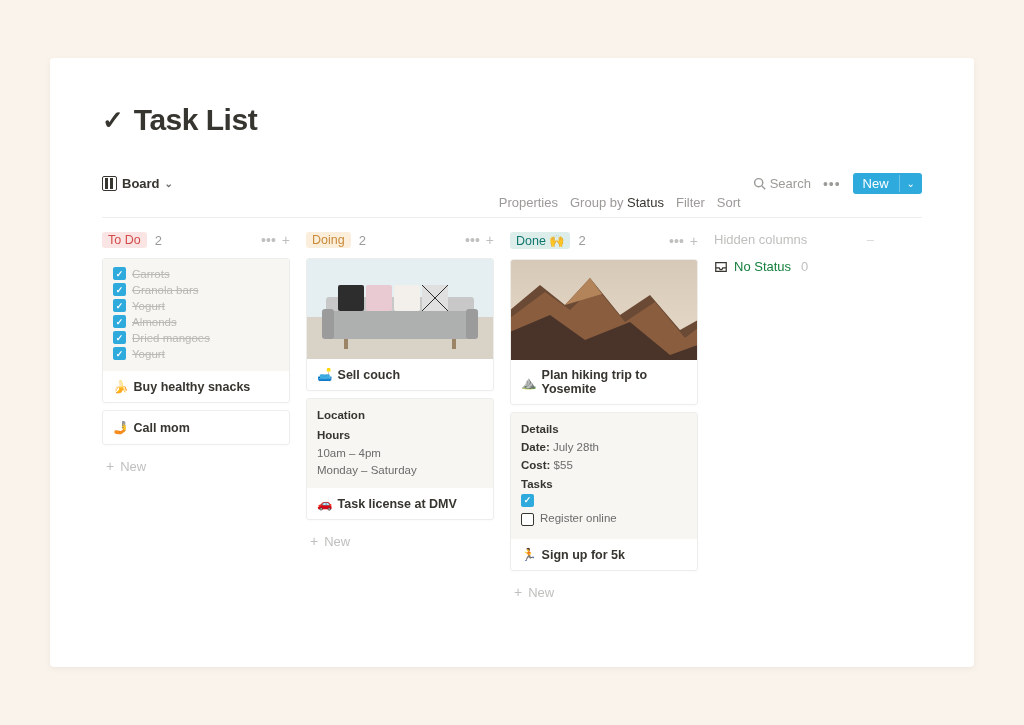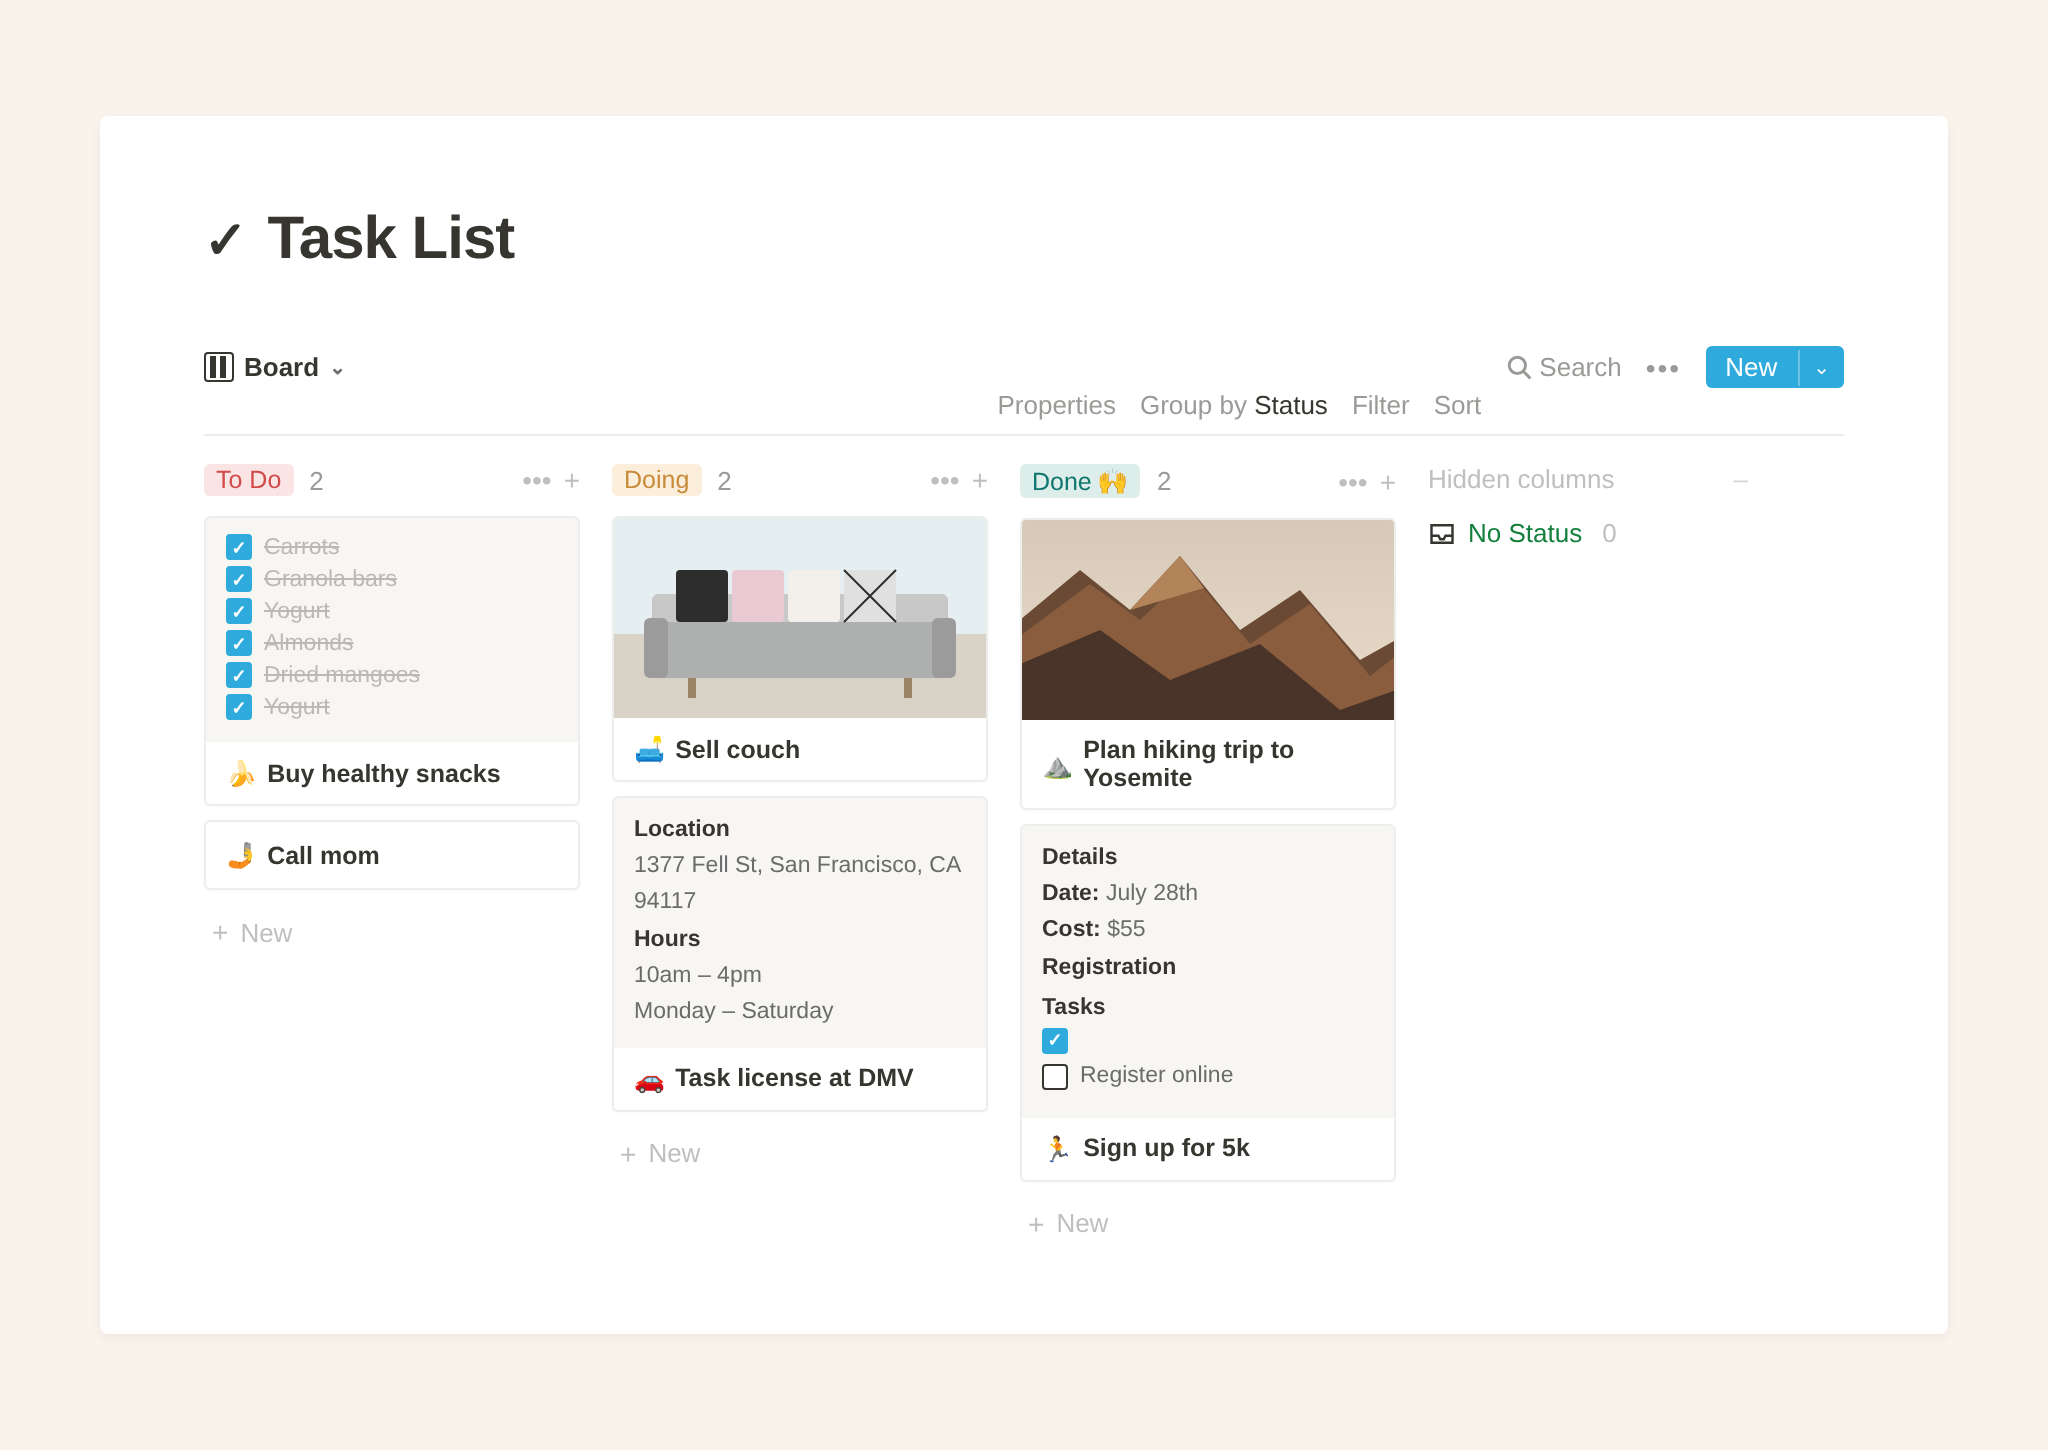--- a/index.html
+++ b/index.html
@@ -317,21 +317,20 @@
           </svg>
         </div>
         <div class="card-title">
           <span>🛋️</span>
           <span>Sell couch</span>
         </div>
       </div>
       <div class="card">
         <div class="card-detail">
           <div class="section-label first">Location</div>
-          <div>1377 Fell St, San Francisco, CA 94117</div>
           <div class="section-label">Hours</div>
           <div style="white-space:pre-line">10am – 4pm
 Monday – Saturday</div>
         </div>
         <div class="card-title">
           <span>🚗</span>
           <span>Task license at DMV</span>
         </div>
       </div>
       <div class="add-new">
@@ -371,21 +370,20 @@
         <div class="card-title">
           <span>⛰️</span>
           <span>Plan hiking trip to Yosemite</span>
         </div>
       </div>
       <div class="card">
         <div class="card-detail">
           <div class="section-label first">Details</div>
           <div><b>Date:</b> <span>July 28th</span></div>
           <div><b>Cost:</b> <span>$55</span></div>
-          <div class="section-label">Registration</div>
           <div class="section-label">Tasks</div>
           <div class="chk-row">
               <span class="chk"></span>
             </div>
           <div class="chk-row">
               <span class="chk empty"></span>
               <span class="chk-text active">Register online</span>
             </div>
         </div>
         <div class="card-title">

